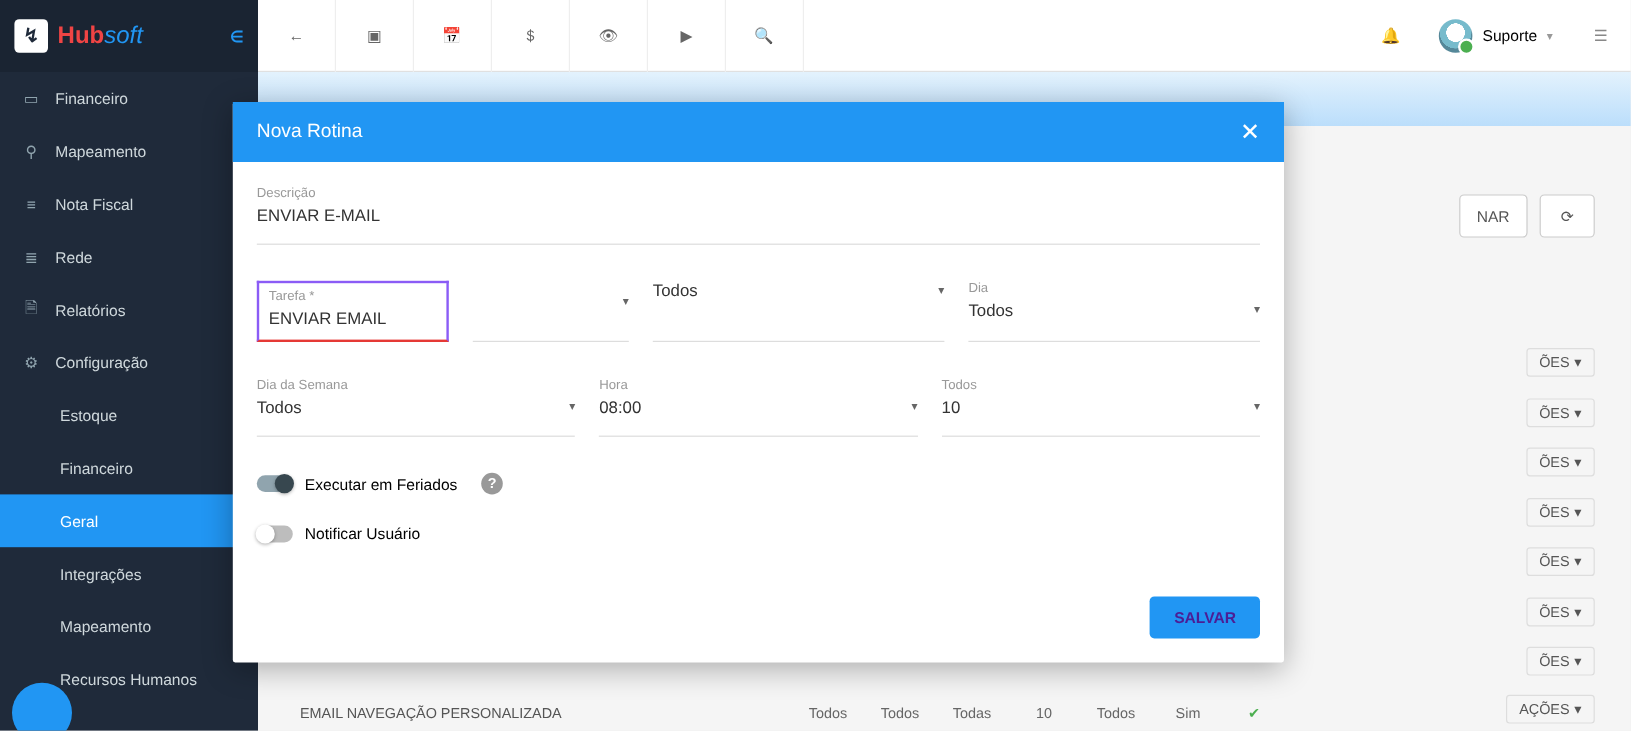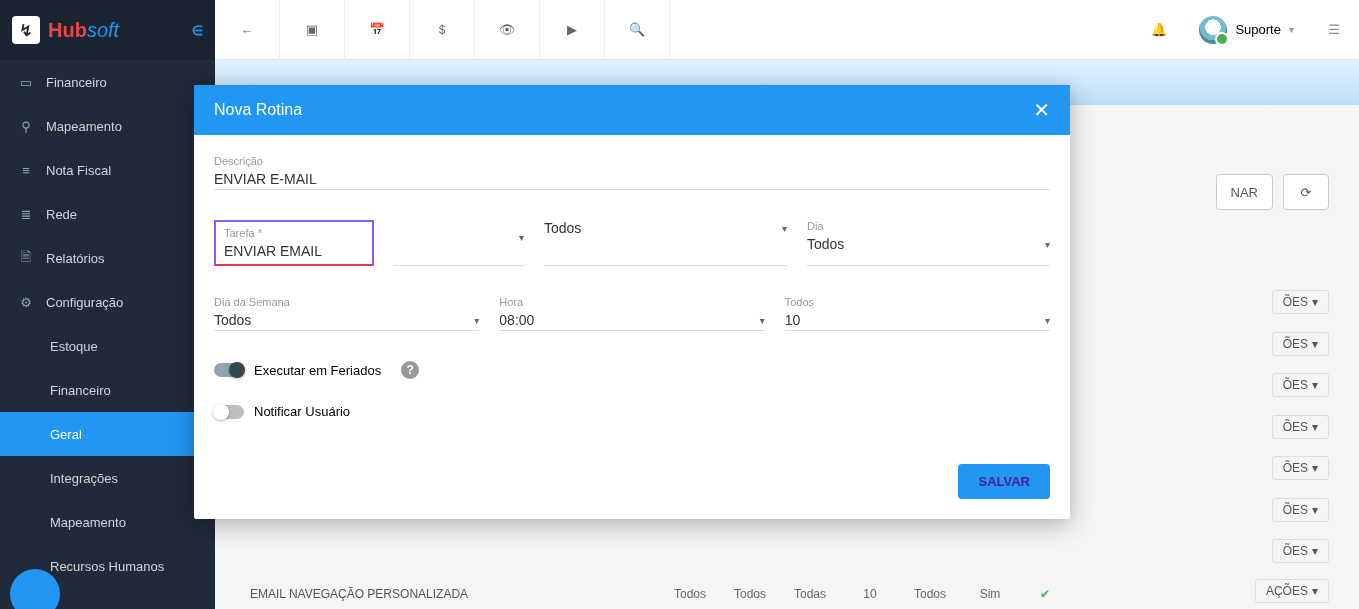--- a/index.html
+++ b/index.html
@@ -20,37 +20,37 @@
 .sidebar .logo-text { font-size: 20px; color: #fff; font-weight: 300;}
 .sidebar .logo-text b { font-weight: 700; color:#ef4444;}
 .sidebar .logo-text span.soft { color: #2196f3; }
 .sidebar .collapse { margin-left: auto; color: #2196f3; font-weight: bold; cursor: pointer; }
 .sidebar .nav-item { height: 44px; display: flex; align-items: center; padding: 0 18px; gap: 12px; cursor: pointer; font-size: 13px; }
 .sidebar .nav-item.active { background: #2196f3; color: #fff; }
 .sidebar .nav-item.sub { padding-left: 50px; }
 .sidebar .ico { width: 16px; display:flex; justify-content:center; color:#90a4ae; font-size:13px;}
 
 .page-area { position: absolute; top: 60px; left: 215px; right: 0; bottom: 0; background: linear-gradient(#e3f2fd, #bbdefb 45px, #f5f5f5 45px); }
-.toolbar-right { position: absolute; top: 114px; right: 30px; display: flex; gap: 10px; }
+.toolbar-right { position: absolute; top: 102px; right: 30px; display: flex; gap: 10px; }
 .btn-outline { background: #fff; border: 1px solid #ccc; border-radius: 4px; height: 36px; padding: 0 14px; display:flex; align-items:center; cursor:pointer; font-size:13px; color:#555;}
 .btn-outline.refresh { width: 46px; justify-content:center;}
 
 .table-snip { position:absolute; bottom:0; left:35px; right:0; height:30px; display:flex; align-items:center; font-size:12px;}
 .table-snip .desc { flex:0 0 410px; color:#555;}
 .table-snip .col { flex:0 0 60px; text-align:center; color:#666;}
 .table-snip .check { flex:0 0 50px; text-align:center; color:#4caf50;}
 .table-snip .act { margin-left:auto; margin-right:30px;}
 .acoes-btn { background:#f5f5f5; border:1px solid #ddd; border-radius:3px; padding:4px 10px; cursor:pointer; font-size:12px; display:inline-flex; align-items:center; gap:4px; color:#555; margin-bottom:6px;}
 .acoes-col { position:absolute; right:30px; top:230px; bottom:40px; display:flex; flex-direction:column; gap:10px; justify-content:space-between;}
 .modal { position: absolute; top: 85px; left: 165px; width: 876px; background: #fff; box-shadow: 0 5px 25px rgba(0,0,0,0.3); border-radius: 2px; margin-left: 29px; }
 .modal-header { background: #2196f3; color: #fff; height: 50px; display: flex; align-items: center; padding: 0 20px; font-size: 16px; font-weight: 500;}
 .modal-header .close { margin-left: auto; cursor: pointer; font-size: 20px;}
 .modal-body { padding: 20px 20px 10px;}
 .form-row { display: flex; gap: 20px; margin-bottom: 30px;}
-.form-field { flex:1; border-bottom: 1px solid #ddd; padding-bottom: 2px; position:relative;}
+.form-field { flex:1; border-bottom: 1px solid #ddd; padding-bottom: 16px; position:relative;}
 .form-field.highlight { border: 2px solid #8b5cf6; padding: 5px 8px; border-bottom: 2px solid #e53935;}
 .form-label { font-size: 11px; color: #999; display:block; margin-bottom: 4px;}
 .form-label .req { color: #999;}
 .form-value { font-size: 14px; color: #333; display:flex; align-items:center;}
 .form-value .caret { margin-left:auto; color:#666; font-size:10px;}
 .full { flex: 1 1 100%;}
 .toggle-row { display:flex; align-items:center; gap:10px; margin-bottom: 25px;}
 .toggle { width: 30px; height: 14px; background: #bdbdbd; border-radius: 7px; position:relative; cursor:pointer;}
 .toggle::after { content:''; position:absolute; width:16px; height:16px; background:#fff; border-radius:50%; top:-1px; left:-1px; box-shadow:0 1px 3px rgba(0,0,0,0.3);}
 .toggle.on { background: #90a4ae;}

